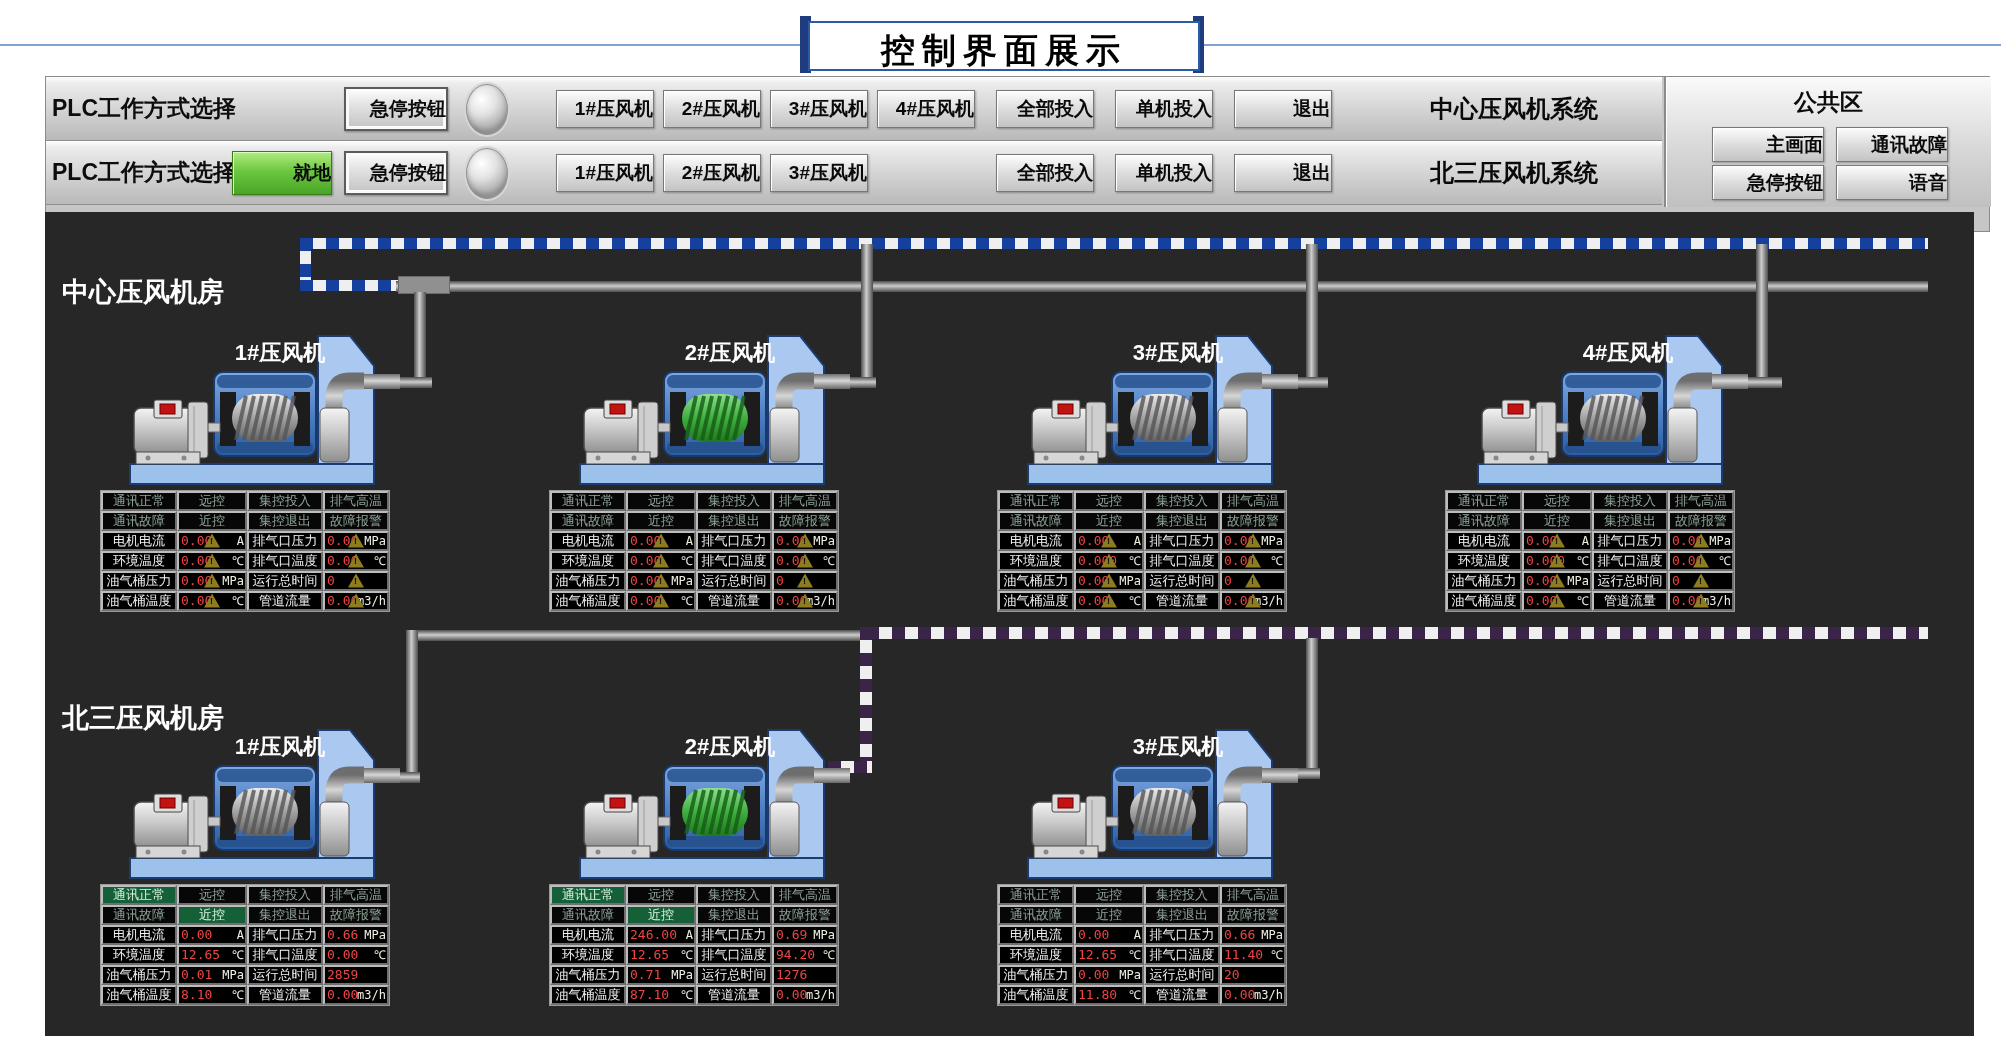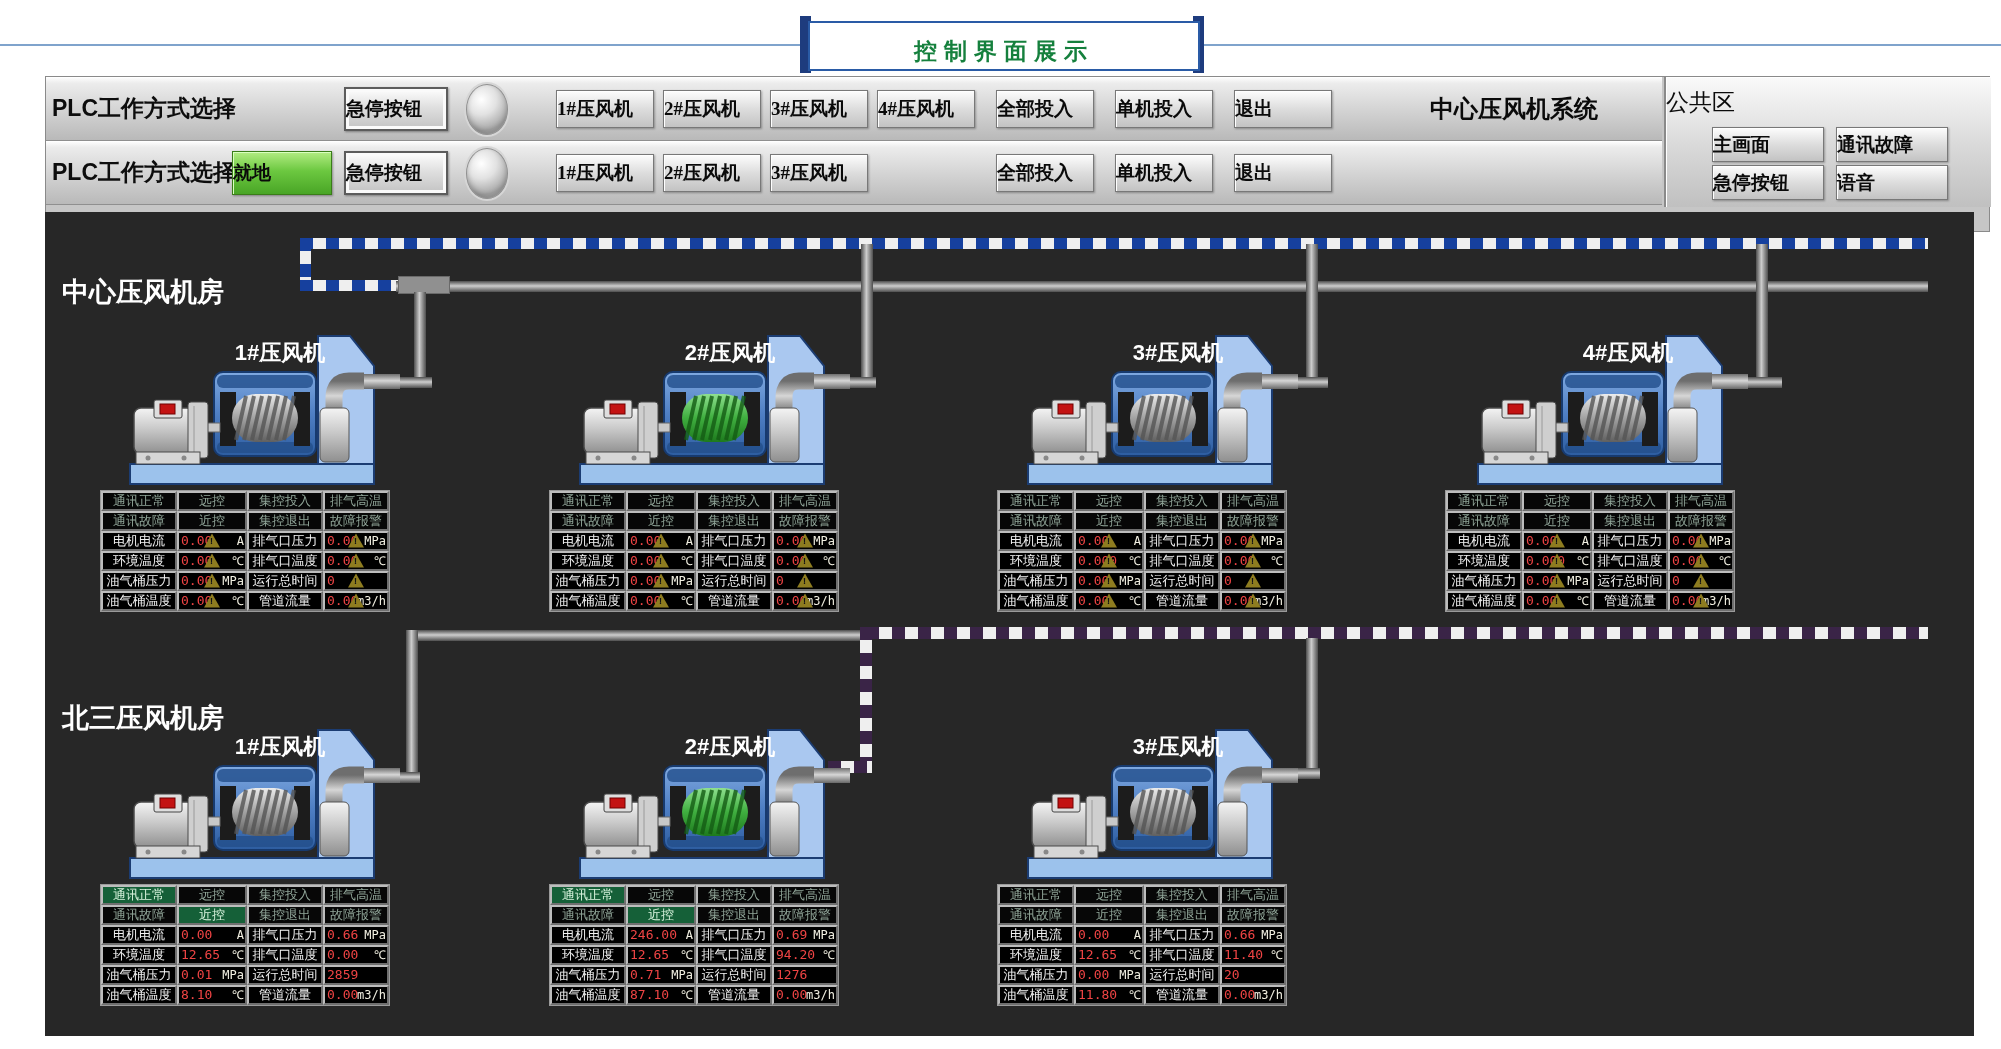--- a/index.html
+++ b/index.html
@@ -2,47 +2,47 @@
 <html><head>
 <meta charset="utf-8">
 <style>
   html,body{margin:0;padding:0;background:#ffffff;}
   body{width:2001px;height:1049px;position:relative;overflow:hidden;
        font-family:"Liberation Sans","DejaVu Sans",sans-serif;}
   
   .top-rule{position:absolute;left:0;top:44px;width:2001px;height:2px;background:#7fa3cc;}
   .title-box{position:absolute;left:808px;top:21px;width:388px;height:46px;background:#fff;
              border:2px solid #2a5ba6;display:flex;align-items:center;justify-content:center;}
-  .title-box span{font-size:23px;font-weight:bold;letter-spacing:7px;color:#15803d;margin-top:10px;}
+  .title-box span{font-size:34px;font-weight:bold;letter-spacing:7px;color:#000000;margin-top:10px;}
   .title-bar{position:absolute;top:16px;width:11px;height:57px;background:#1e3c7e;}
   
   #toolbar{position:absolute;left:45px;top:76px;width:1945px;height:156px;background:#c6c6c6;border:1px solid #8a8a8a;box-sizing:border-box;}
   .toolbar-row{position:absolute;left:0;width:1616px;height:63px;
       background:linear-gradient(180deg,#ffffff 0%,#ececec 10%,#d2d2d2 55%,#b9b9b9 100%);
       border-bottom:1px solid #8f8f8f;box-shadow:inset 0 1px 0 #fff;}
   .row0{top:0;} .row1{top:64px;}
   .plc-label{position:absolute;left:6px;top:0;height:63px;line-height:63px;font-size:23px;font-weight:bold;color:#0d0d0d;}
   .tbtn{position:absolute;top:13px;width:98px;height:38px;box-sizing:border-box;
       background:linear-gradient(180deg,#fdfdfd,#dedede 48%,#c3c3c3);
       border:1px solid #787878;box-shadow:inset 1px 1px 0 #ffffff,1px 1px 2px rgba(0,0,0,.3);
-      text-align:left;line-height:36px;font-size:19px;font-weight:bold;color:#0a0a0a;cursor:default;font-family:Liberation Serif, serif;}
+      text-align:right;line-height:36px;font-size:19px;font-weight:bold;color:#0a0a0a;cursor:default;}
   .estop{left:298px;top:10px;width:104px;height:44px;line-height:40px;border:2px solid #5c5c5c;
       box-shadow:inset 0 0 0 3px #fafafa,1px 1px 2px rgba(0,0,0,.35);}
   .mode{left:186px;top:10px;width:100px;height:44px;line-height:42px;
       background:linear-gradient(180deg,#b2ec82,#6cc840 45%,#49a526);border:1px solid #3a7d18;
       box-shadow:inset 1px 1px 0 #d9ffc0,1px 1px 2px rgba(0,0,0,.35);}
   .lamp{position:absolute;left:420px;top:7px;width:40px;height:49px;border-radius:50%;
       background:radial-gradient(circle at 36% 30%,#ffffff,#e2e2e2 35%,#a6a6a6 72%,#c4c4c4 100%);
       border:1px solid #909090;box-shadow:0 0 0 2px #d6d6d6,inset 0 -3px 5px rgba(0,0,0,.22);}
   .sys-label{position:absolute;left:1318px;top:0;width:300px;height:63px;line-height:63px;
       text-align:center;font-size:24px;font-weight:bold;color:#0a0a0a;}
   #public-area{position:absolute;left:1618px;top:0;width:327px;height:130px;box-sizing:border-box;
       background:linear-gradient(180deg,#fafafa,#d8d8d8 55%,#c0c0c0);border-left:2px solid #8a8a8a;
       box-shadow:inset 1px 1px 0 #fff;}
-  .pub-title{position:absolute;left:0;top:10px;width:100%;font-size:23px;font-weight:normal;color:#0c0c0c;}
+  .pub-title{position:absolute;left:0;top:10px;width:100%;text-align:center;font-size:23px;font-weight:bold;color:#0c0c0c;}
   .pub-btn{position:absolute;width:112px;height:35px;line-height:33px;}
   
   #mimic{position:absolute;left:45px;top:212px;width:1929px;height:824px;background:#272727;}
   .section-label{position:absolute;font-size:27px;font-weight:bold;color:#ffffff;}
   
   .pipeH{position:absolute;height:11px;background:linear-gradient(180deg,#4e4e4e,#cdcdcd 45%,#4e4e4e);}
   .pipeV{position:absolute;width:12px;background:linear-gradient(90deg,#4e4e4e,#cdcdcd 45%,#4e4e4e);}
   .dashBH{position:absolute;height:11px;background:repeating-linear-gradient(90deg,#16409e 0 13px,#efefef 13px 26px);}
   .dashBV{position:absolute;width:11px;background:repeating-linear-gradient(180deg,#16409e 0 13px,#efefef 13px 26px);}
   .dashPH{position:absolute;height:12px;background:repeating-linear-gradient(90deg,#3a2447 0 13px,#efefef 13px 26px);}
@@ -96,20 +96,21 @@
         <div class="plc-label">PLC工作方式选择</div>
         <div class="tbtn mode">就地</div>
         <div class="tbtn estop">急停按钮</div>
         <div class="lamp"></div>
         <div class="tbtn" style="left: 510px;">1#压风机</div>
         <div class="tbtn" style="left: 617px;">2#压风机</div>
         <div class="tbtn" style="left: 724px;">3#压风机</div>
         <div class="tbtn" style="left: 950px;">全部投入</div>
         <div class="tbtn" style="left: 1069px;">单机投入</div>
         <div class="tbtn" style="left: 1188px;">退出</div>
+        <div class="sys-label">北三压风机系统</div>
       </div>
     </div>
   <div id="public-area">
     <div class="pub-title">公共区</div>
     <div id="pub-btns">
         <div class="tbtn pub-btn" style="left: 46px; top: 50px;">主画面</div>
         <div class="tbtn pub-btn" style="left: 170px; top: 50px;">通讯故障</div>
         <div class="tbtn pub-btn" style="left: 46px; top: 88px;">急停按钮</div>
         <div class="tbtn pub-btn" style="left: 170px; top: 88px;">语音</div>
       </div>

